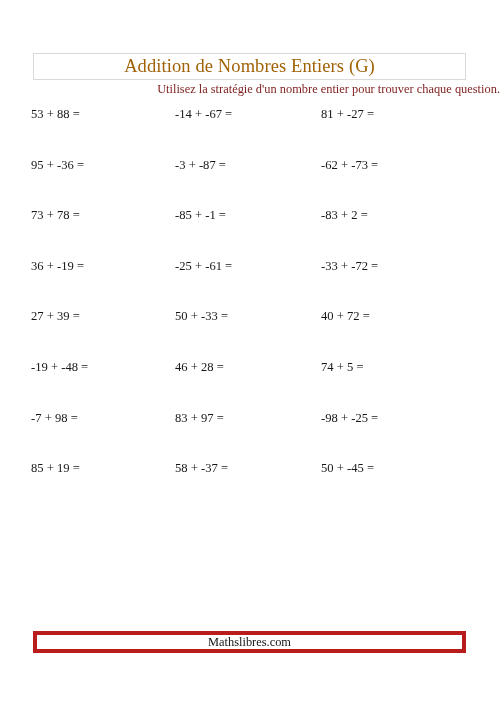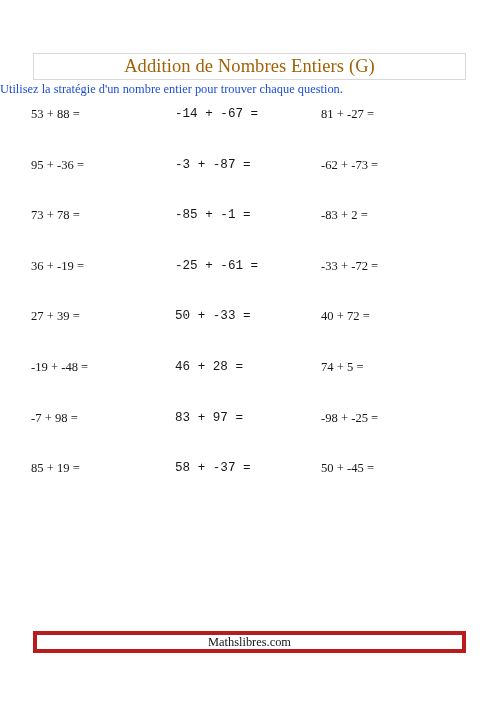--- a/index.html
+++ b/index.html
@@ -47,23 +47,23 @@
     color: #a16207;
     white-space: nowrap;
     line-height: 1;
   }
 
   .subtitle {
     position: absolute;
     left: 0;
     top: 82px;
     width: 500px;
-    text-align: left;
+    text-align: right;
     font-size: 12.4px;
-    color: #1d4ed8;
+    color: #7f1d1d;
     line-height: 1.2;
     white-space: nowrap;
   }
 
   
   .questions {
     position: absolute;
     left: 3px;
     top: 103px;
     width: 500px;
@@ -74,21 +74,21 @@
   }
   .q-cell {
     position: absolute;
     top: 4px;
     font-size: 12.6px;
     color: #161616;
     white-space: nowrap;
     line-height: 1.2;
   }
   .q-col-0 { left: 28px; }
-  .q-col-1 { left: 172px; font-family: Liberation Mono, monospace; }
+  .q-col-1 { left: 172px; }
   .q-col-2 { left: 318px; }
 
   
   .footer-box {
     position: absolute;
     left: 33px;
     top: 631px;
     width: 433px;
     height: 22px;
     border: 4px solid #b91c1c;

